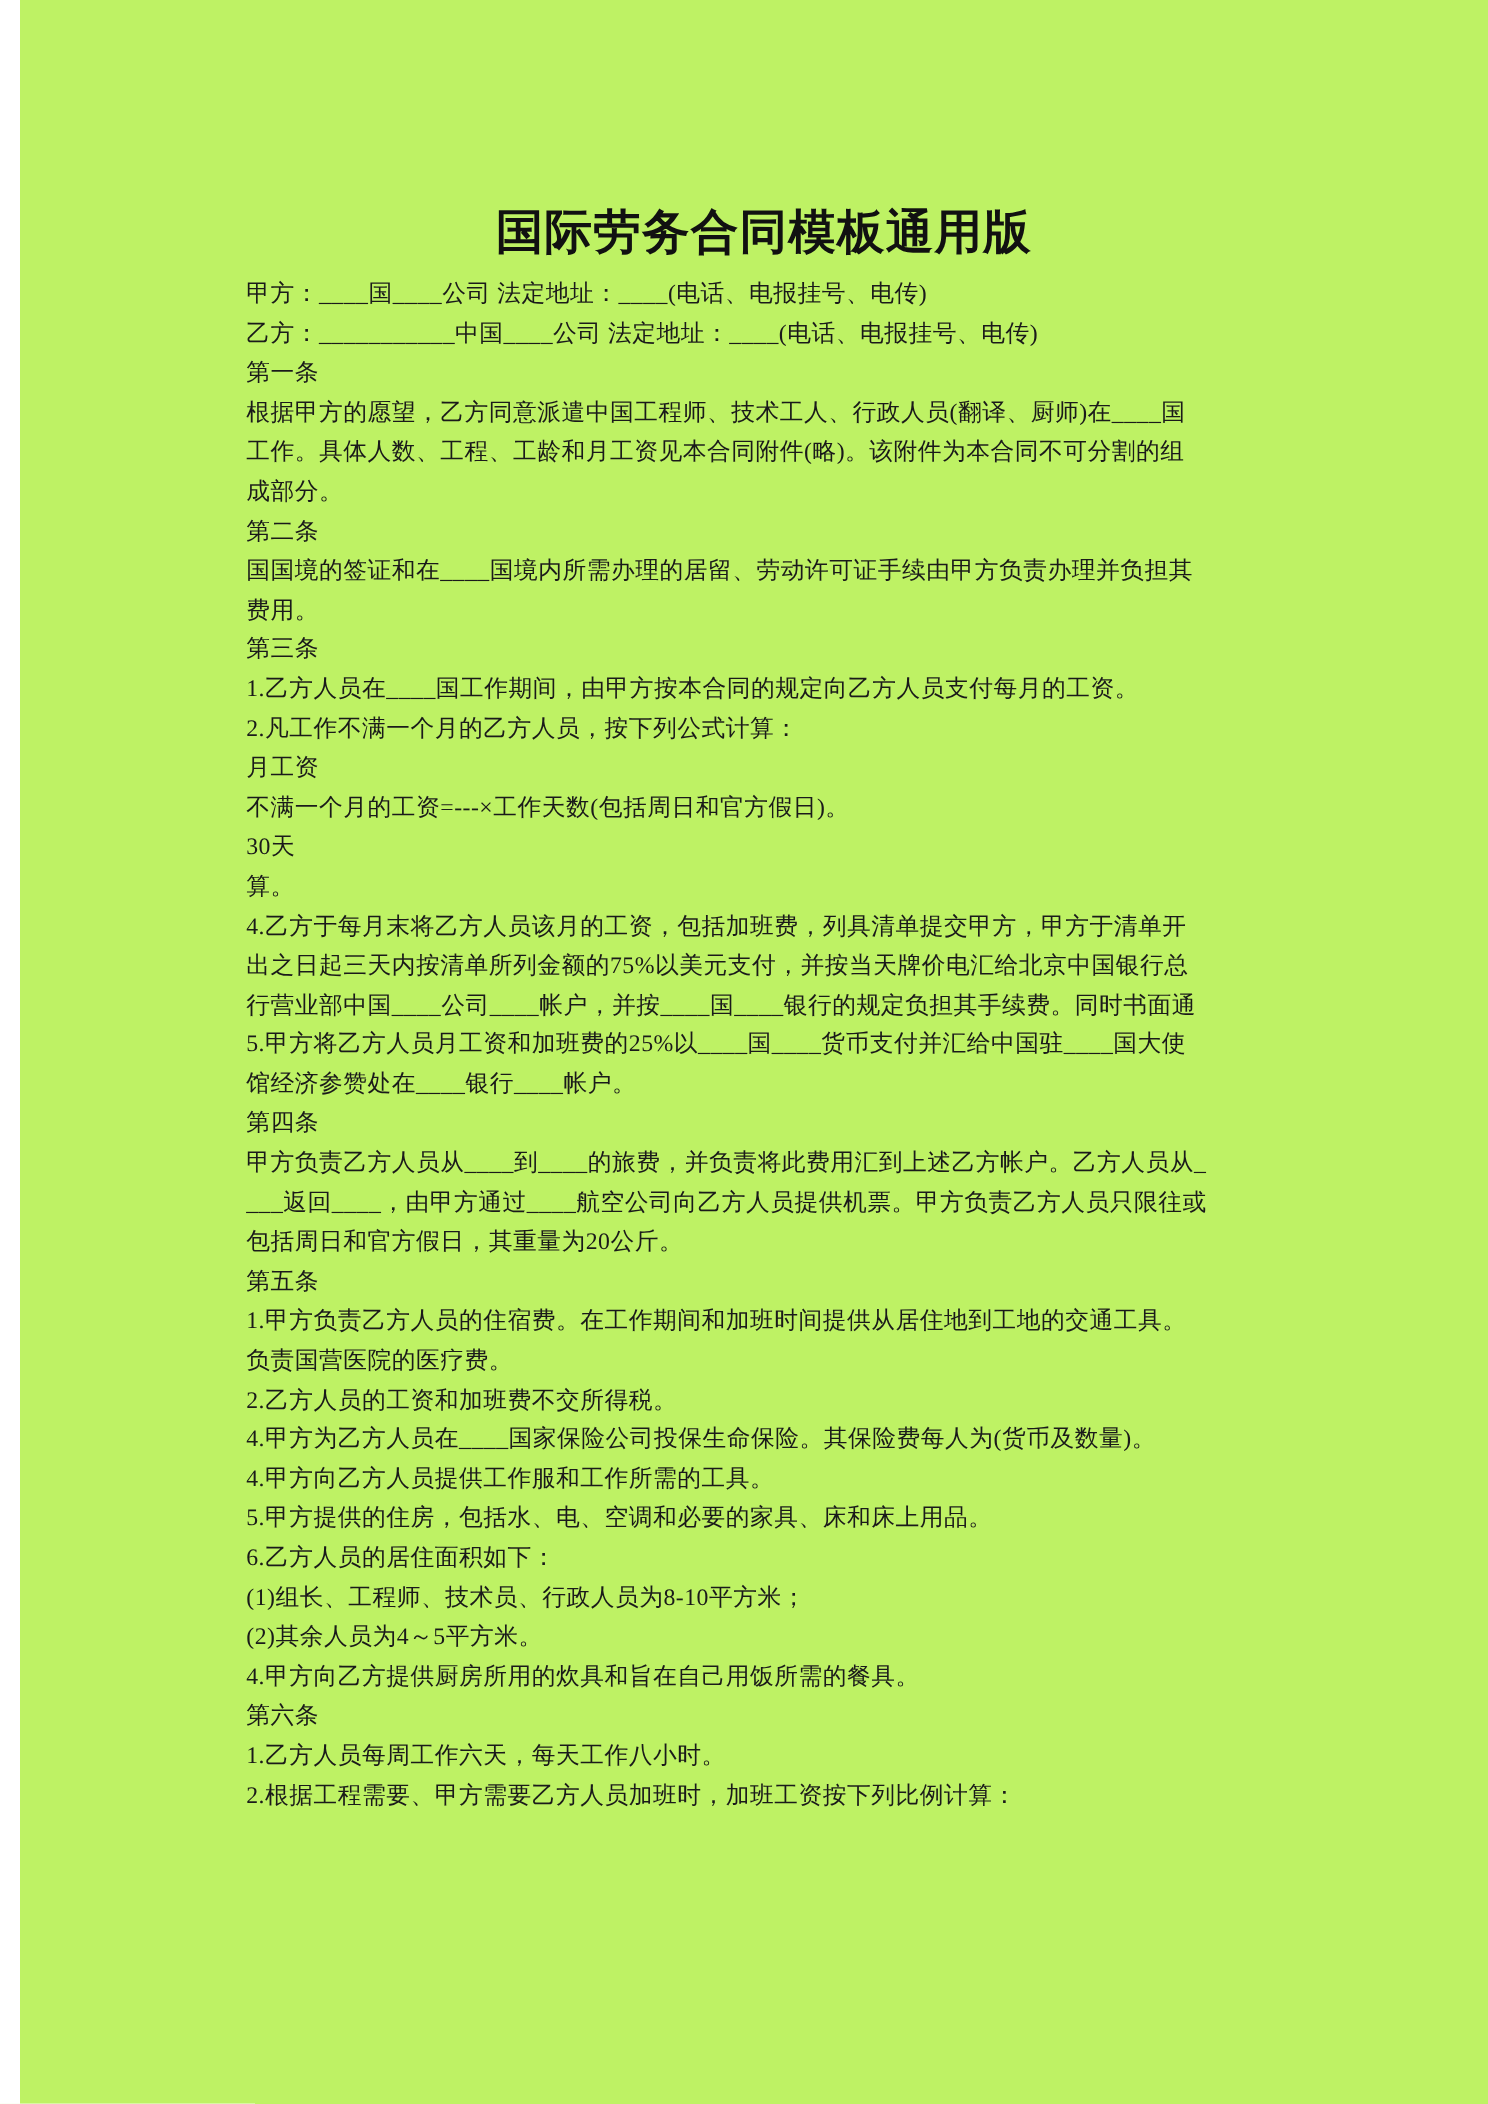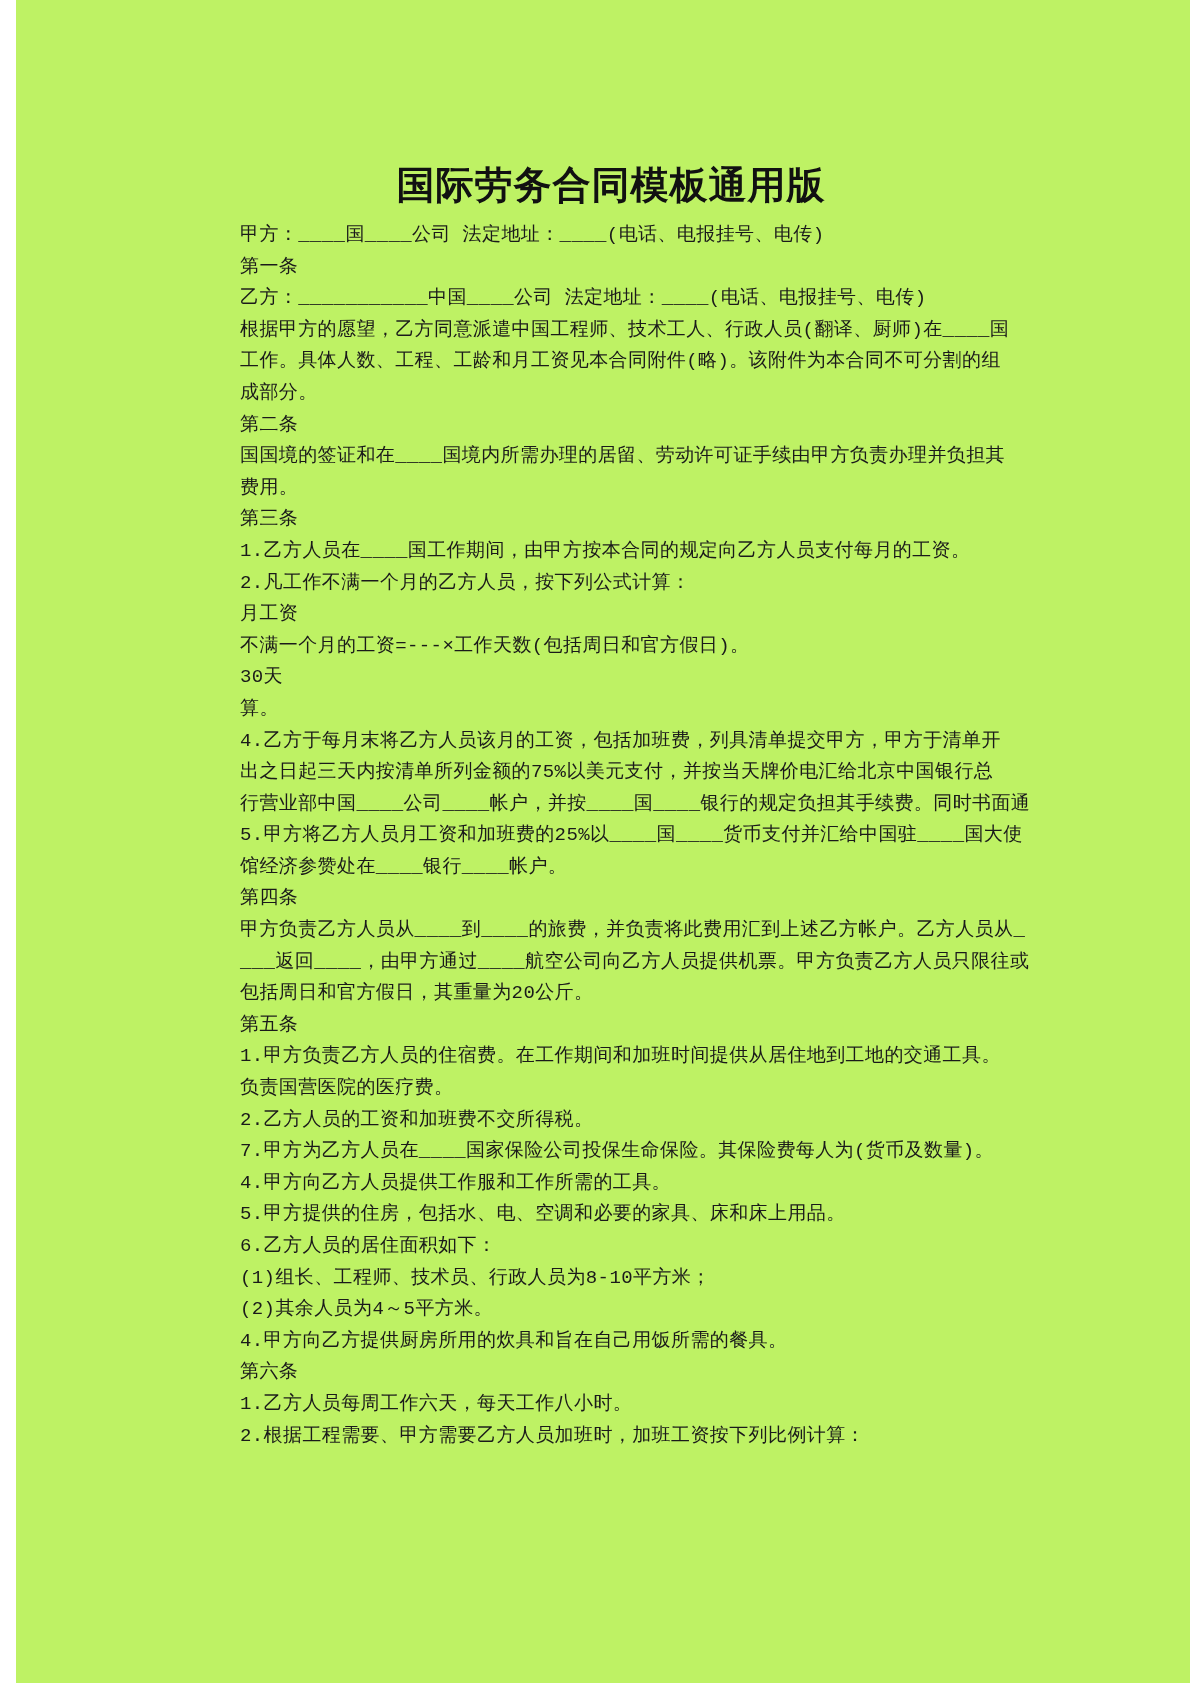--- a/index.html
+++ b/index.html
@@ -5,35 +5,34 @@
   html, body { margin: 0; padding: 0; background: #ffffff; }
   body { width: 1190px; height: 1683px; position: relative; overflow: hidden; }
   .page { position: absolute; left: 16px; top: 0; width: 1190px; height: 1683px; background: #bef264; }
   .title {
     position: absolute; left: 0; width: 1190px; top: 160px; text-align: center;
     font-family: "DejaVu Sans", sans-serif; font-weight: bold; font-size: 38px; color: #111;
     letter-spacing: 1px; line-height: 50px; margin: 0;
   }
   .body {
     position: absolute; left: 181px; top: 220px; width: 840px;
-    font-family: Liberation Mono, monospace; font-size: 19px; line-height: 31.6px; color: #1a1a1a;
+    font-family: Liberation Serif, serif; font-size: 19px; line-height: 31.6px; color: #1a1a1a;
     letter-spacing: 0.4px;
-    margin-left: 43px;
   }
   .line { white-space: pre; height: 31.6px; margin: 0; }
 </style>
 </head>
 <body>
 
 <div class="page">
   <h1 class="title">国际劳务合同模板通用版</h1>
   <div class="body">
     <p class="line">甲方：____国____公司 法定地址：____(电话、电报挂号、电传)</p>
+    <p class="line">乙方：___________中国____公司 法定地址：____(电话、电报挂号、电传)</p>
     <p class="line">第一条</p>
-    <p class="line">乙方：___________中国____公司 法定地址：____(电话、电报挂号、电传)</p>
     <p class="line">根据甲方的愿望，乙方同意派遣中国工程师、技术工人、行政人员(翻译、厨师)在____国</p>
     <p class="line">工作。具体人数、工程、工龄和月工资见本合同附件(略)。该附件为本合同不可分割的组</p>
     <p class="line">成部分。</p>
     <p class="line">第二条</p>
     <p class="line">国国境的签证和在____国境内所需办理的居留、劳动许可证手续由甲方负责办理并负担其</p>
     <p class="line">费用。</p>
     <p class="line">第三条</p>
     <p class="line">1.乙方人员在____国工作期间，由甲方按本合同的规定向乙方人员支付每月的工资。</p>
     <p class="line">2.凡工作不满一个月的乙方人员，按下列公式计算：</p>
     <p class="line">月工资</p>
@@ -46,21 +45,21 @@
     <p class="line">5.甲方将乙方人员月工资和加班费的25%以____国____货币支付并汇给中国驻____国大使</p>
     <p class="line">馆经济参赞处在____银行____帐户。</p>
     <p class="line">第四条</p>
     <p class="line">甲方负责乙方人员从____到____的旅费，并负责将此费用汇到上述乙方帐户。乙方人员从_</p>
     <p class="line">___返回____，由甲方通过____航空公司向乙方人员提供机票。甲方负责乙方人员只限往或</p>
     <p class="line">包括周日和官方假日，其重量为20公斤。</p>
     <p class="line">第五条</p>
     <p class="line">1.甲方负责乙方人员的住宿费。在工作期间和加班时间提供从居住地到工地的交通工具。</p>
     <p class="line">负责国营医院的医疗费。</p>
     <p class="line">2.乙方人员的工资和加班费不交所得税。</p>
-    <p class="line">7.甲方为乙方人员在____国家保险公司投保生命保险。其保险费每人为(货币及数量)。</p>
+    <p class="line">4.甲方为乙方人员在____国家保险公司投保生命保险。其保险费每人为(货币及数量)。</p>
     <p class="line">4.甲方向乙方人员提供工作服和工作所需的工具。</p>
     <p class="line">5.甲方提供的住房，包括水、电、空调和必要的家具、床和床上用品。</p>
     <p class="line">6.乙方人员的居住面积如下：</p>
     <p class="line">(1)组长、工程师、技术员、行政人员为8-10平方米；</p>
     <p class="line">(2)其余人员为4～5平方米。</p>
     <p class="line">4.甲方向乙方提供厨房所用的炊具和旨在自己用饭所需的餐具。</p>
     <p class="line">第六条</p>
     <p class="line">1.乙方人员每周工作六天，每天工作八小时。</p>
     <p class="line">2.根据工程需要、甲方需要乙方人员加班时，加班工资按下列比例计算：</p>
   </div>

